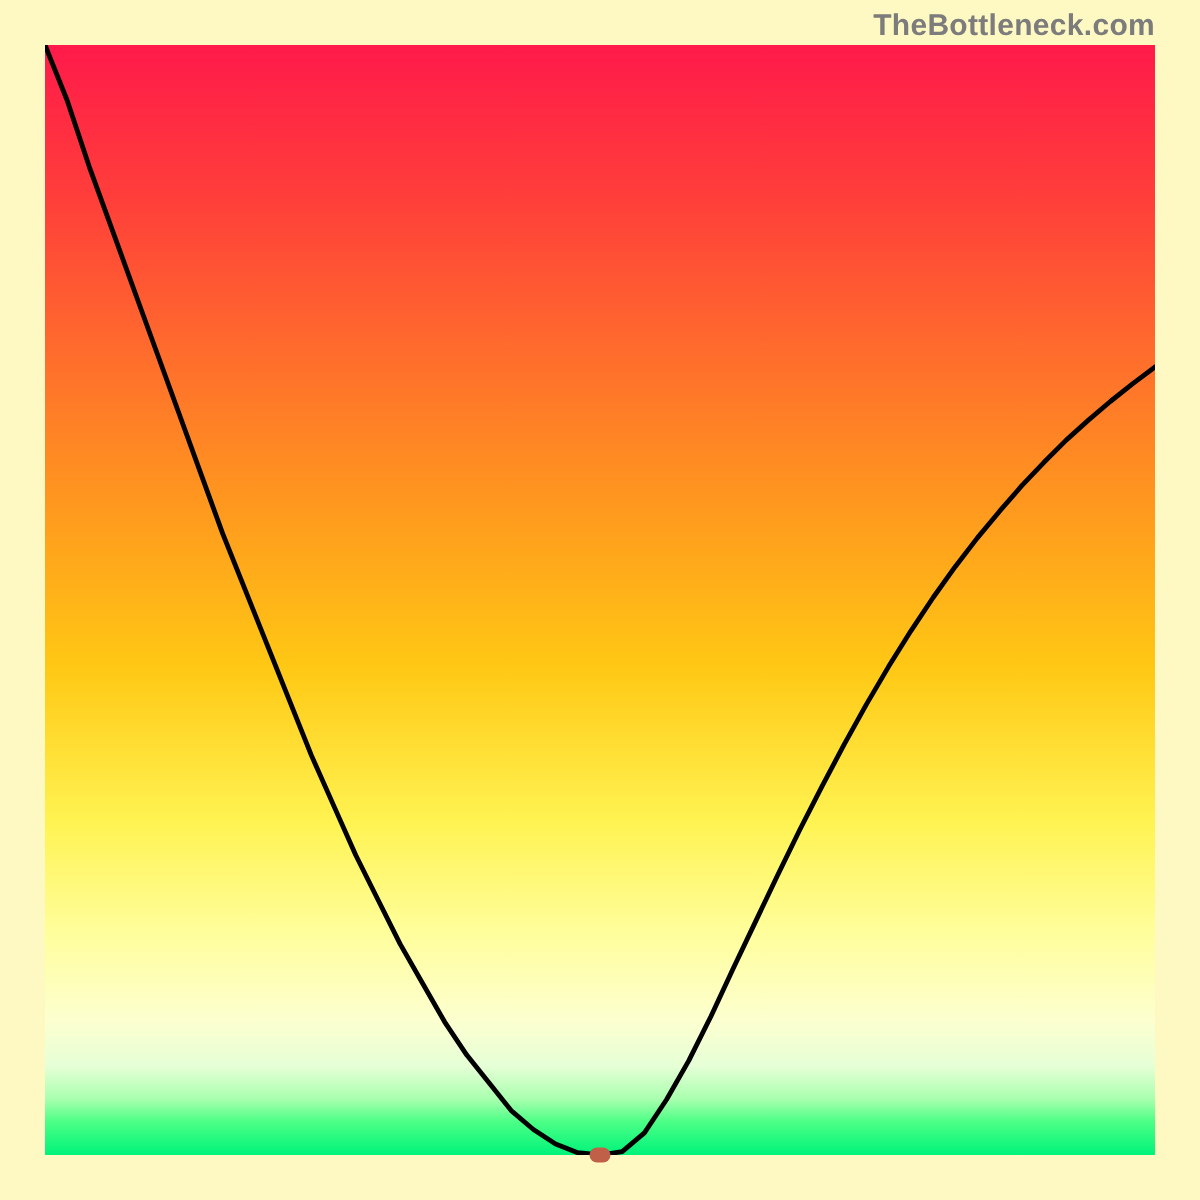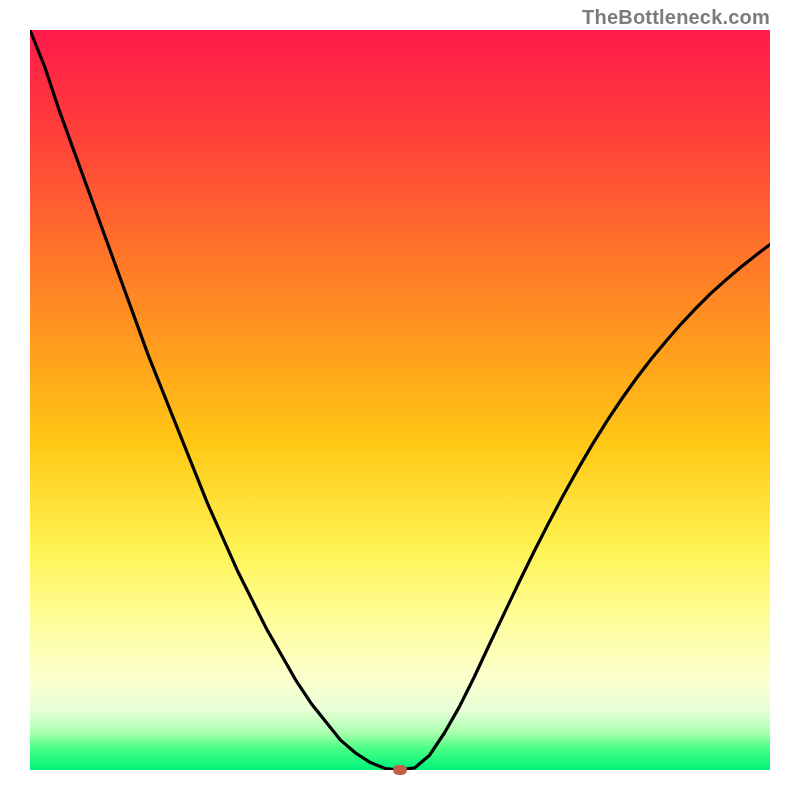--- a/index.html
+++ b/index.html
@@ -1,16 +1,16 @@
 <!DOCTYPE html>
 <html><head>
 <meta charset="utf-8">
 <style>
   html,body{margin:0;padding:0;width:800px;height:800px;overflow:hidden;background:#000;}
-  .frame{position:absolute;left:0;top:0;width:800px;height:800px;background:#ffffff;}
+  .frame{position:absolute;left:0;top:0;width:800px;height:800px;background:#fef9c3;}
   .plot{
     position:absolute;
     left:30px;top:30px;width:740px;height:740px;
     background:linear-gradient(to bottom,
       #ff1a4a 0%,
       #ff3f3a 14%,
       #ff6d2c 28%,
       #ff9a1e 42%,
       #ffc814 56%,
       #fff352 70%,

